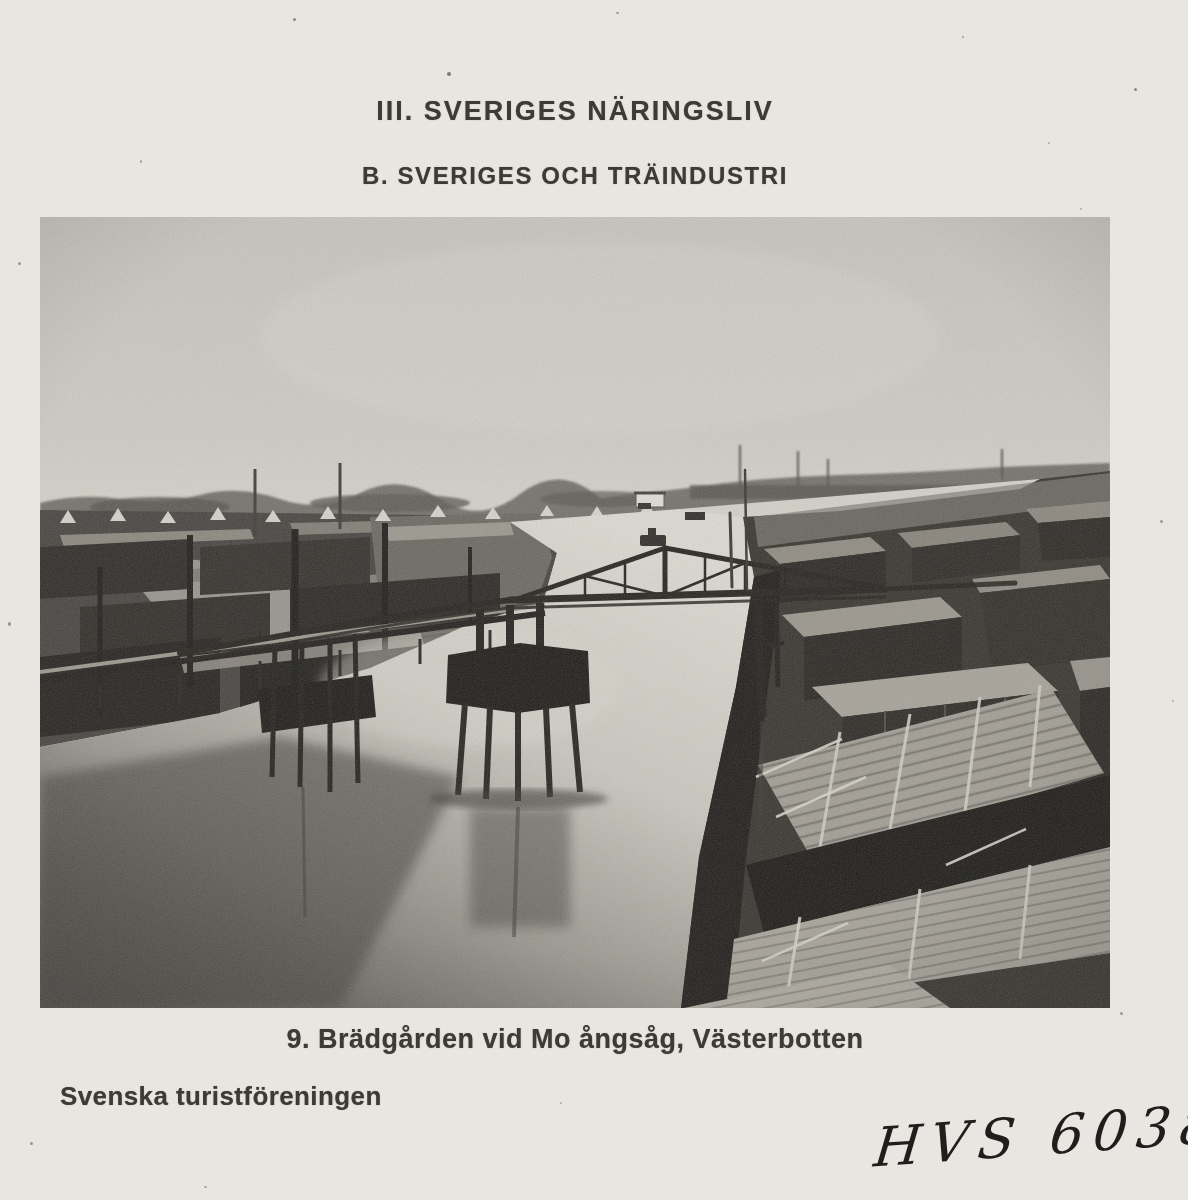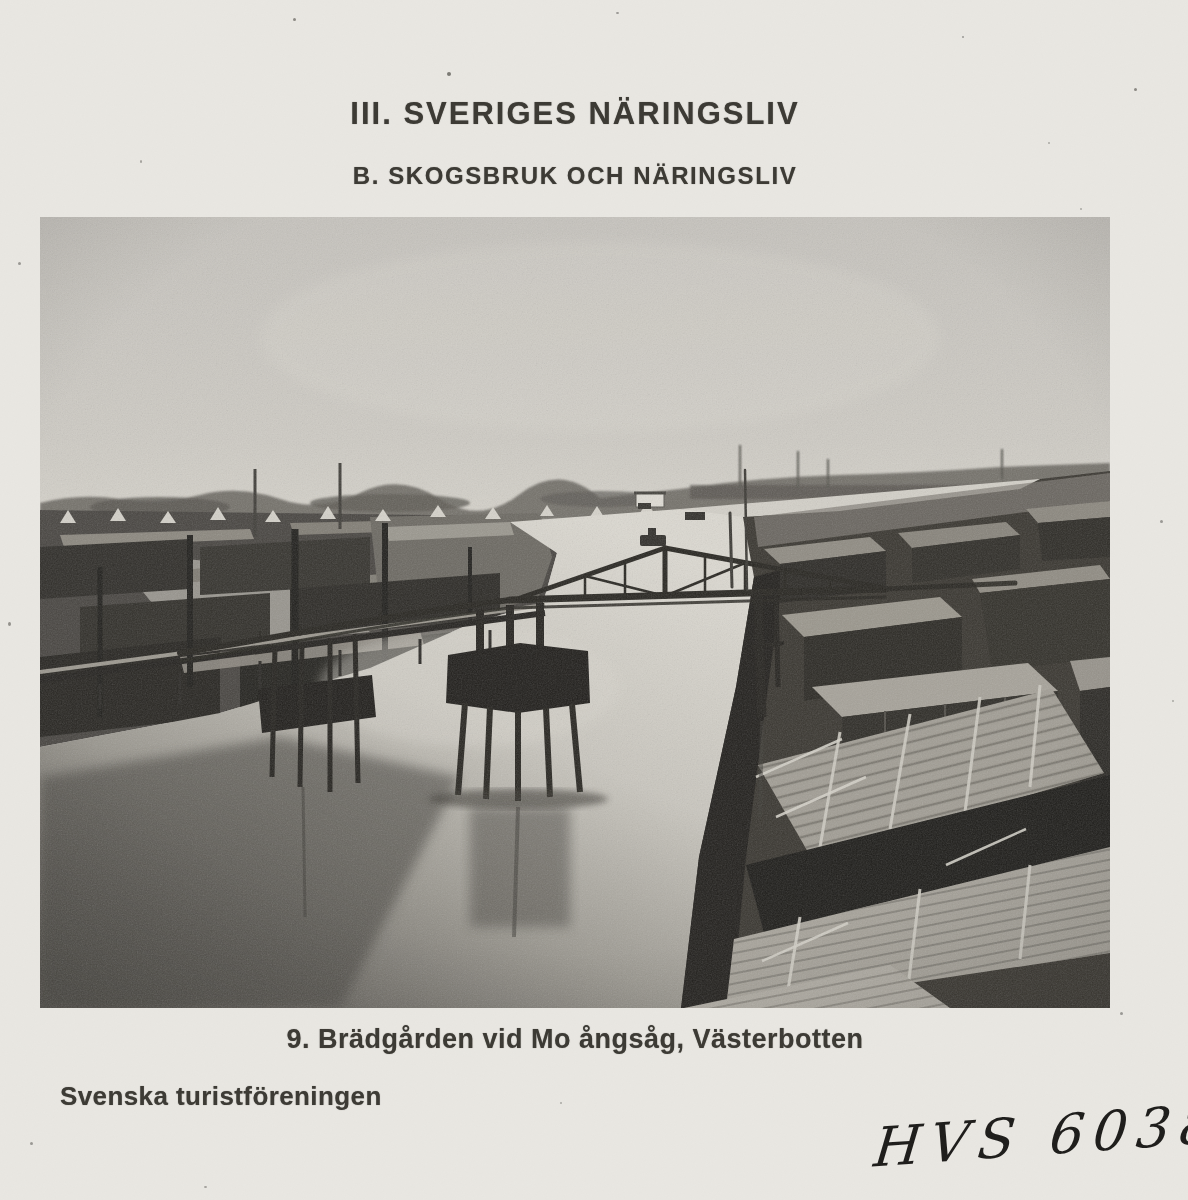--- a/index.html
+++ b/index.html
@@ -5,21 +5,21 @@
   html,body{margin:0;padding:0;}
   body{
     width:1188px;height:1200px;position:relative;overflow:hidden;
     background:#e9e7e2;
     font-family:"Liberation Sans",sans-serif;
     color:#38362f;
   }
   .print-text{color:#3b3933;text-shadow:0 0 1px rgba(59,57,51,.55);}
   .section-title{
     position:absolute;left:0;top:96px;width:1150px;margin:0;
-    text-align:center;font-size:31px;font-weight:700;letter-spacing:2px;white-space:nowrap;
+    text-align:center;font-size:27px;font-weight:700;letter-spacing:2px;white-space:nowrap;
   }
   .section-subtitle{
     position:absolute;left:0;top:162px;width:1150px;margin:0;
     text-align:center;font-size:24px;font-weight:700;letter-spacing:1.6px;white-space:nowrap;
   }
   .photo{
     position:absolute;left:40px;top:217px;width:1070px;height:791px;margin:0;
     background:#cac7c1;
   }
   .photo svg{display:block;width:100%;height:100%;}
@@ -37,21 +37,21 @@
     font-size:54px;color:#1d1c1a;letter-spacing:9px;white-space:nowrap;
     transform:rotate(-4deg) skewX(-10deg);
   }
   .speck{position:absolute;border-radius:50%;background:#4c4a45;pointer-events:none;}
   .page-noise{position:absolute;left:0;top:0;pointer-events:none;opacity:.5;}
 </style>
 </head>
 <body>
 
 <h1 class="section-title print-text">III. SVERIGES NÄRINGSLIV</h1>
-<h2 class="section-subtitle print-text">B. SKOGSBRUK OCH NÄRINGSLIV</h2>
+<h2 class="section-subtitle print-text">B. SVERIGES OCH TRÄINDUSTRI</h2>
 
 <figure class="photo">
 <svg viewBox="0 0 1070 791" preserveAspectRatio="none" role="img">
   <defs>
     <linearGradient id="sky" x1="0" y1="0" x2="0" y2="1">
       <stop offset="0" stop-color="#c6c3bd"></stop>
       <stop offset="0.7" stop-color="#cecbc4"></stop>
       <stop offset="1" stop-color="#d6d3cb"></stop>
     </linearGradient>
     <linearGradient id="water" x1="0.75" y1="0" x2="0.1" y2="1">

